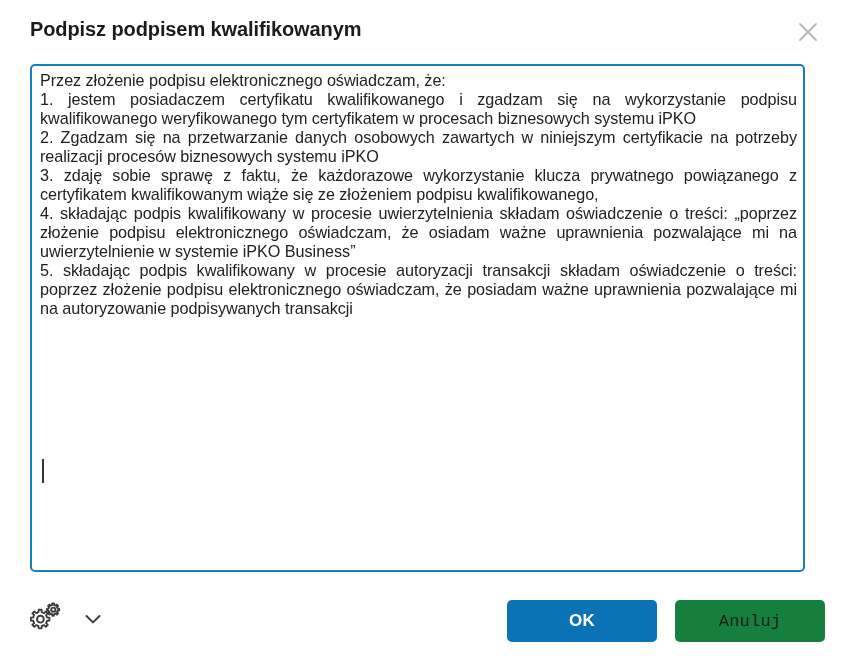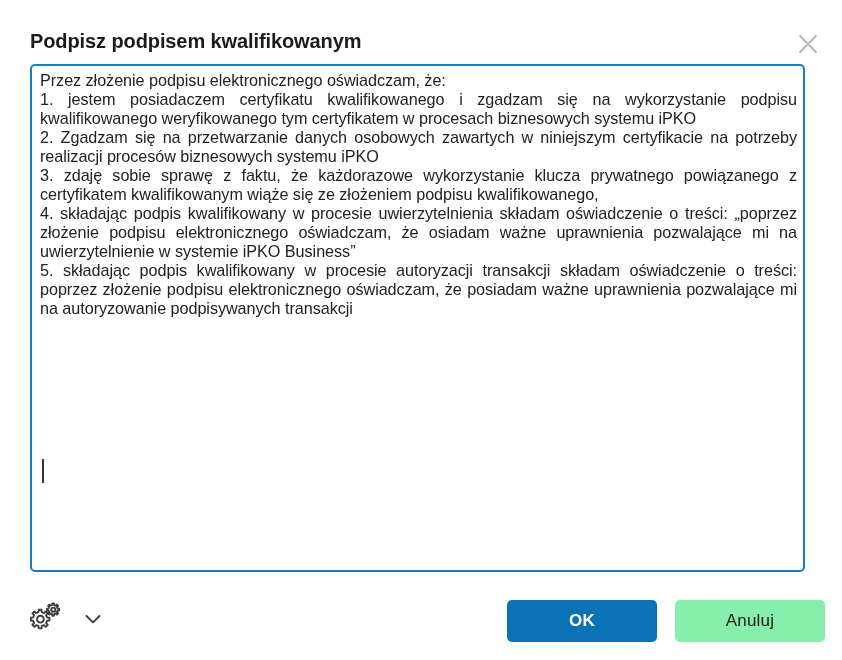--- a/index.html
+++ b/index.html
@@ -25,21 +25,20 @@
     background: #ffffff;
   }
 
   
   .titlebar {
     position: absolute;
     left: 0;
     top: 0;
     width: 842px;
     height: 62px;
-    margin-top: 12px;
   }
   .dialog-title {
     position: absolute;
     left: 30px;
     top: 18px;
     font-size: 20px;
     font-weight: bold;
     letter-spacing: -0.1px;
     color: #1b1b1b;
     white-space: nowrap;
@@ -140,24 +139,25 @@
     letter-spacing: 0.2px;
     cursor: pointer;
     padding: 0 16px;
   }
   .btn-primary {
     background: #0b72b5;
     color: #ffffff;
     width: 150px;
   }
   .btn-secondary {
-    background: #86efac;
+    background: #15803d;
     color: #1b1b1b;
     width: 150px;
     font-weight: normal;
+    font-family: Liberation Mono, monospace;
   }
 </style>
 </head>
 <body>
 
 <div class="dialog">
 
   <div class="titlebar">
     <div class="dialog-title">Podpisz podpisem kwalifikowanym</div>
 

